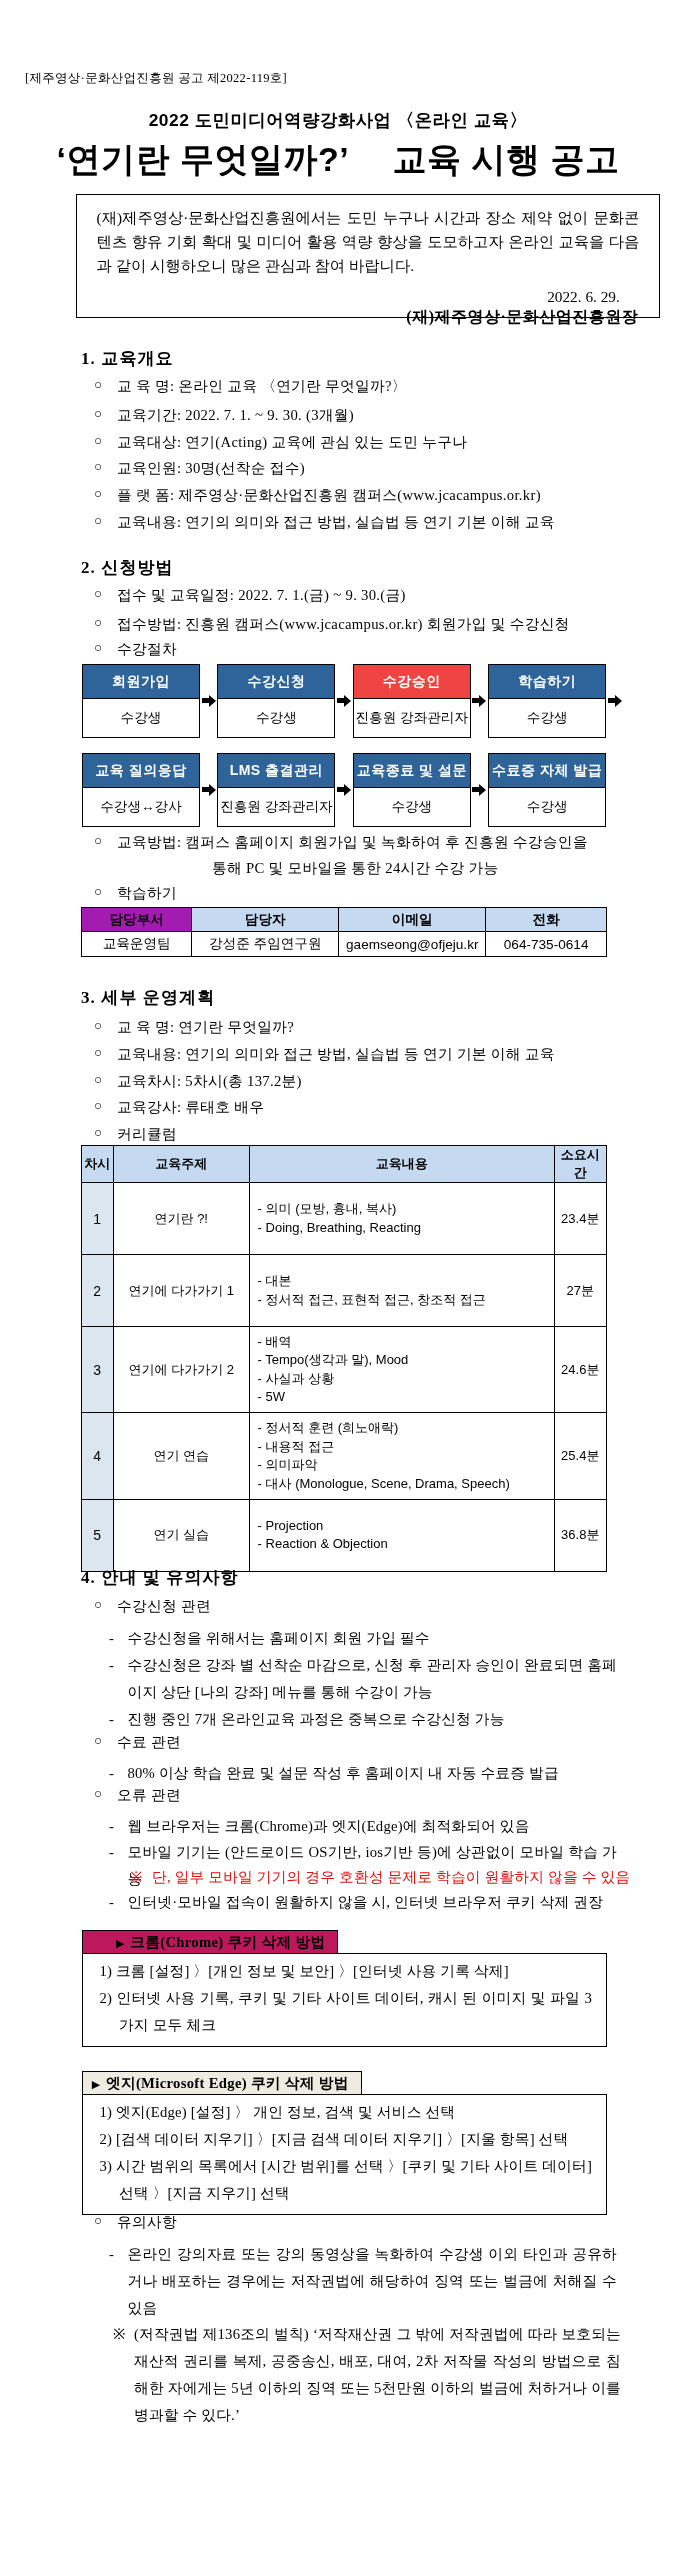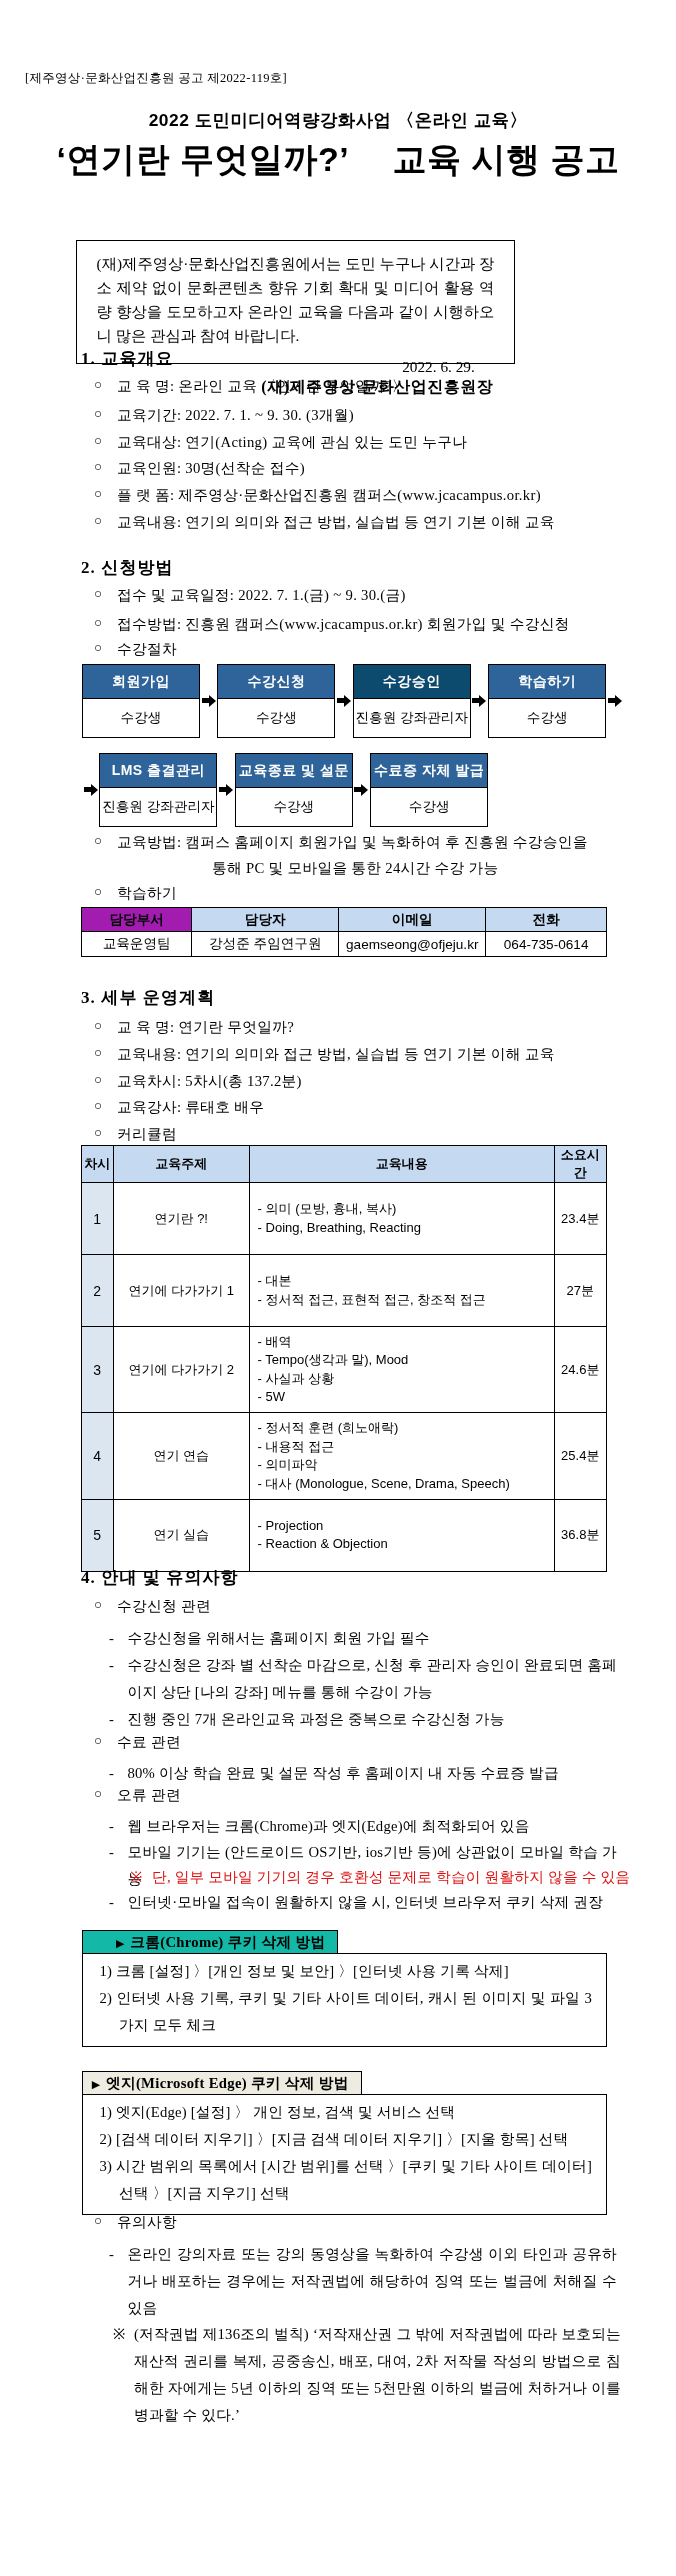--- a/index.html
+++ b/index.html
@@ -15,22 +15,22 @@
     position:absolute; left:0; top:108px; width:100%; text-align:center;
     font-family:"Liberation Sans","DejaVu Sans",sans-serif;
     font-weight:bold; font-size:17.4px; letter-spacing:0.5px;
   }
   .main-title {
     position:absolute; left:0; top:137px; width:100%; text-align:center;
     font-family:"Liberation Sans","DejaVu Sans",sans-serif;
     font-weight:bold; font-size:34px; letter-spacing:0.5px;
   }
   .intro-box {
-    position:absolute; left:76px; top:194px; width:439px; height:124px;
-    border:1.1px solid #000; padding:11px 19.6px 7.6px 19.6px;margin-top:46px;
+    position:absolute; left:76px; top:194px; width:584px; height:124px;
+    border:1.1px solid #000; padding:11px 19.6px 7.6px 19.6px;
   }
   .intro-text { font-size:15.3px; line-height:24px; text-align:justify; word-break:break-all; }
   .intro-date { font-size:15.3px; text-align:right; margin-top:9.8px; padding-right:19.6px; }
   .intro-signer { font-size:16px; font-weight:bold; text-align:right; margin-top:1.1px; padding-right:1.1px; letter-spacing:0.5px; }
 
   .sec-heading { position:absolute; left:81px; font-size:17px; font-weight:bold; letter-spacing:1.1px; }
   #h1 { top:347px; } #h2 { top:556px; } #h3 { top:986px; } #h4 { top:1566px; }
 
   .bullet { position:absolute; left:94px; width:523px; display:flex; font-size:14.7px; }
   .bullet .bm { width:23px; flex:0 0 23px; font-size:13.6px; }
@@ -168,21 +168,21 @@
       <div class="flow-top" style="background: rgb(46, 100, 153);">수강신청</div>
       <div class="flow-bottom">수강생</div>
     </div>
     <div class="arrow-wrap">
         <span class="arrow-right">
           <span class="bar"></span>
           <span class="head"></span>
         </span>
       </div>
     <div class="flow-unit">
-      <div class="flow-top" style="background: #0c4a6e;">수강승인</div>
+      <div class="flow-top" style="background: #ef4444;">수강승인</div>
       <div class="flow-bottom">진흥원 강좌관리자</div>
     </div>
     <div class="arrow-wrap">
         <span class="arrow-right">
           <span class="bar"></span>
           <span class="head"></span>
         </span>
       </div>
     <div class="flow-unit">
       <div class="flow-top" style="background: rgb(46, 100, 153);">학습하기</div>
@@ -190,20 +190,24 @@
     </div>
     <div class="arrow-wrap">
         <span class="arrow-right">
           <span class="bar"></span>
           <span class="head"></span>
         </span>
       </div>
   </div>
 
   <div class="flow-row flow-row2">
+    <div class="flow-unit">
+      <div class="flow-top" style="background: rgb(46, 100, 153);">교육 질의응답</div>
+      <div class="flow-bottom">수강생↔강사</div>
+    </div>
     <div class="arrow-wrap">
         <span class="arrow-right">
           <span class="bar"></span>
           <span class="head"></span>
         </span>
       </div>
     <div class="flow-unit">
       <div class="flow-top" style="background: rgb(46, 100, 153);">LMS 출결관리</div>
       <div class="flow-bottom">진흥원 강좌관리자</div>
     </div>
@@ -395,21 +399,21 @@
   <div class="sub-bullet red-note" style="color: rgb(221, 17, 17);">
       <span class="dm">※</span>
       <span class="dt">단, 일부 모바일 기기의 경우 호환성 문제로 학습이 원활하지 않을 수 있음</span>
     </div>
   <div class="sub-bullet g-b22">
       <span class="dm">-</span>
       <span class="dt">인터넷·모바일 접속이 원활하지 않을 시, 인터넷 브라우저 쿠키 삭제 권장</span>
     </div>
 
   <div class="cookie-box cookie-chrome">
-    <div class="cookie-label" style="background: #14b8a6; padding-left: 33px;">
+    <div class="cookie-label" style="background: #be185d; padding-left: 33px;">
       <span class="tri">▶</span><span>크롬(Chrome) 쿠키 삭제 방법</span>
     </div>
     <div class="cookie-body">
       <div class="cookie-line">1) 크롬 [설정] 〉[개인 정보 및 보안] 〉[인터넷 사용 기록 삭제]</div>
       <div class="cookie-line">2) 인터넷 사용 기록, 쿠키 및 기타 사이트 데이터, 캐시 된 이미지 및 파일 3가지 모두 체크</div>
     </div>
   </div>
 
   <div class="cookie-box cookie-edge">
     <div class="cookie-label" style="background: rgb(238, 236, 225);">

